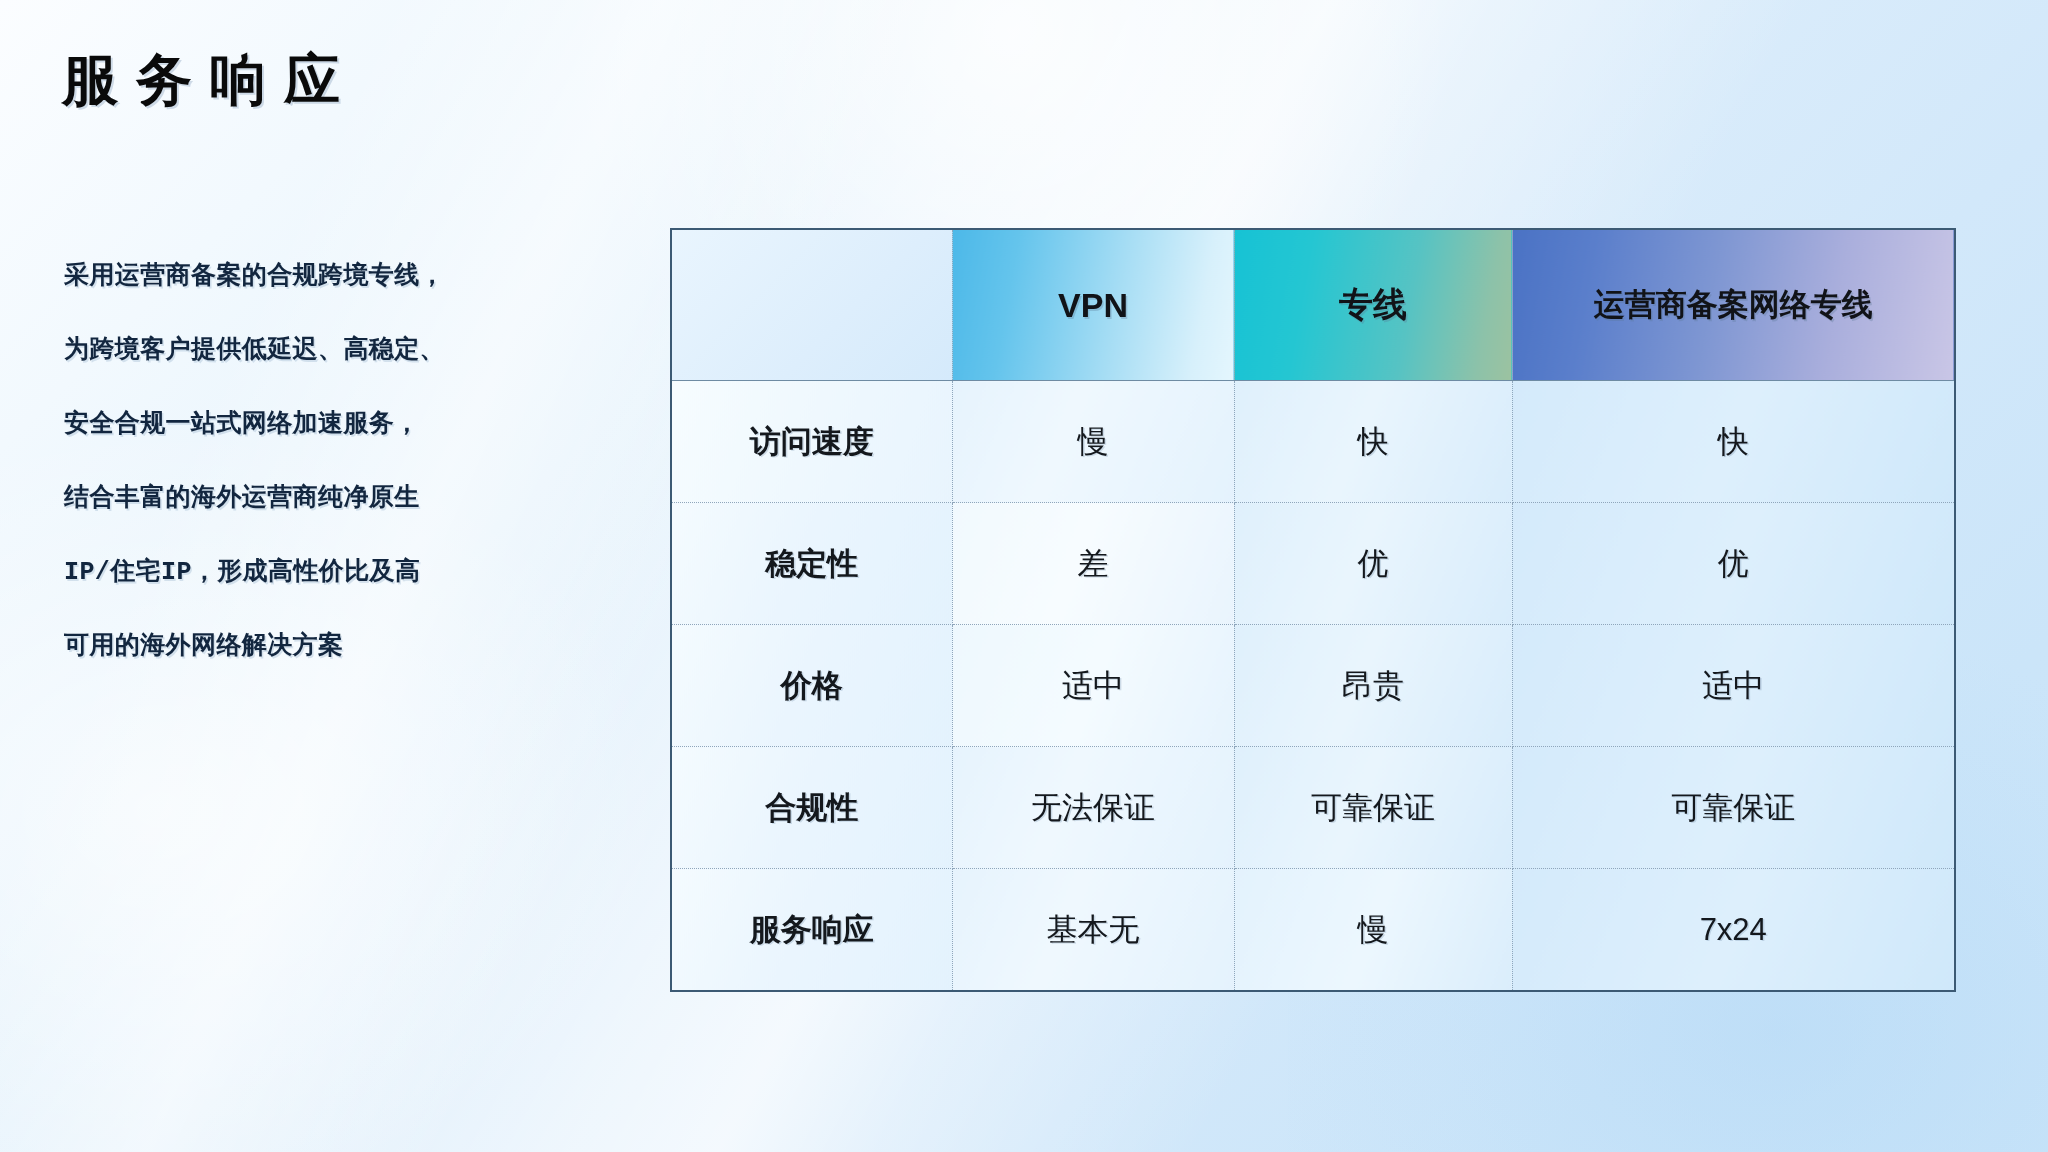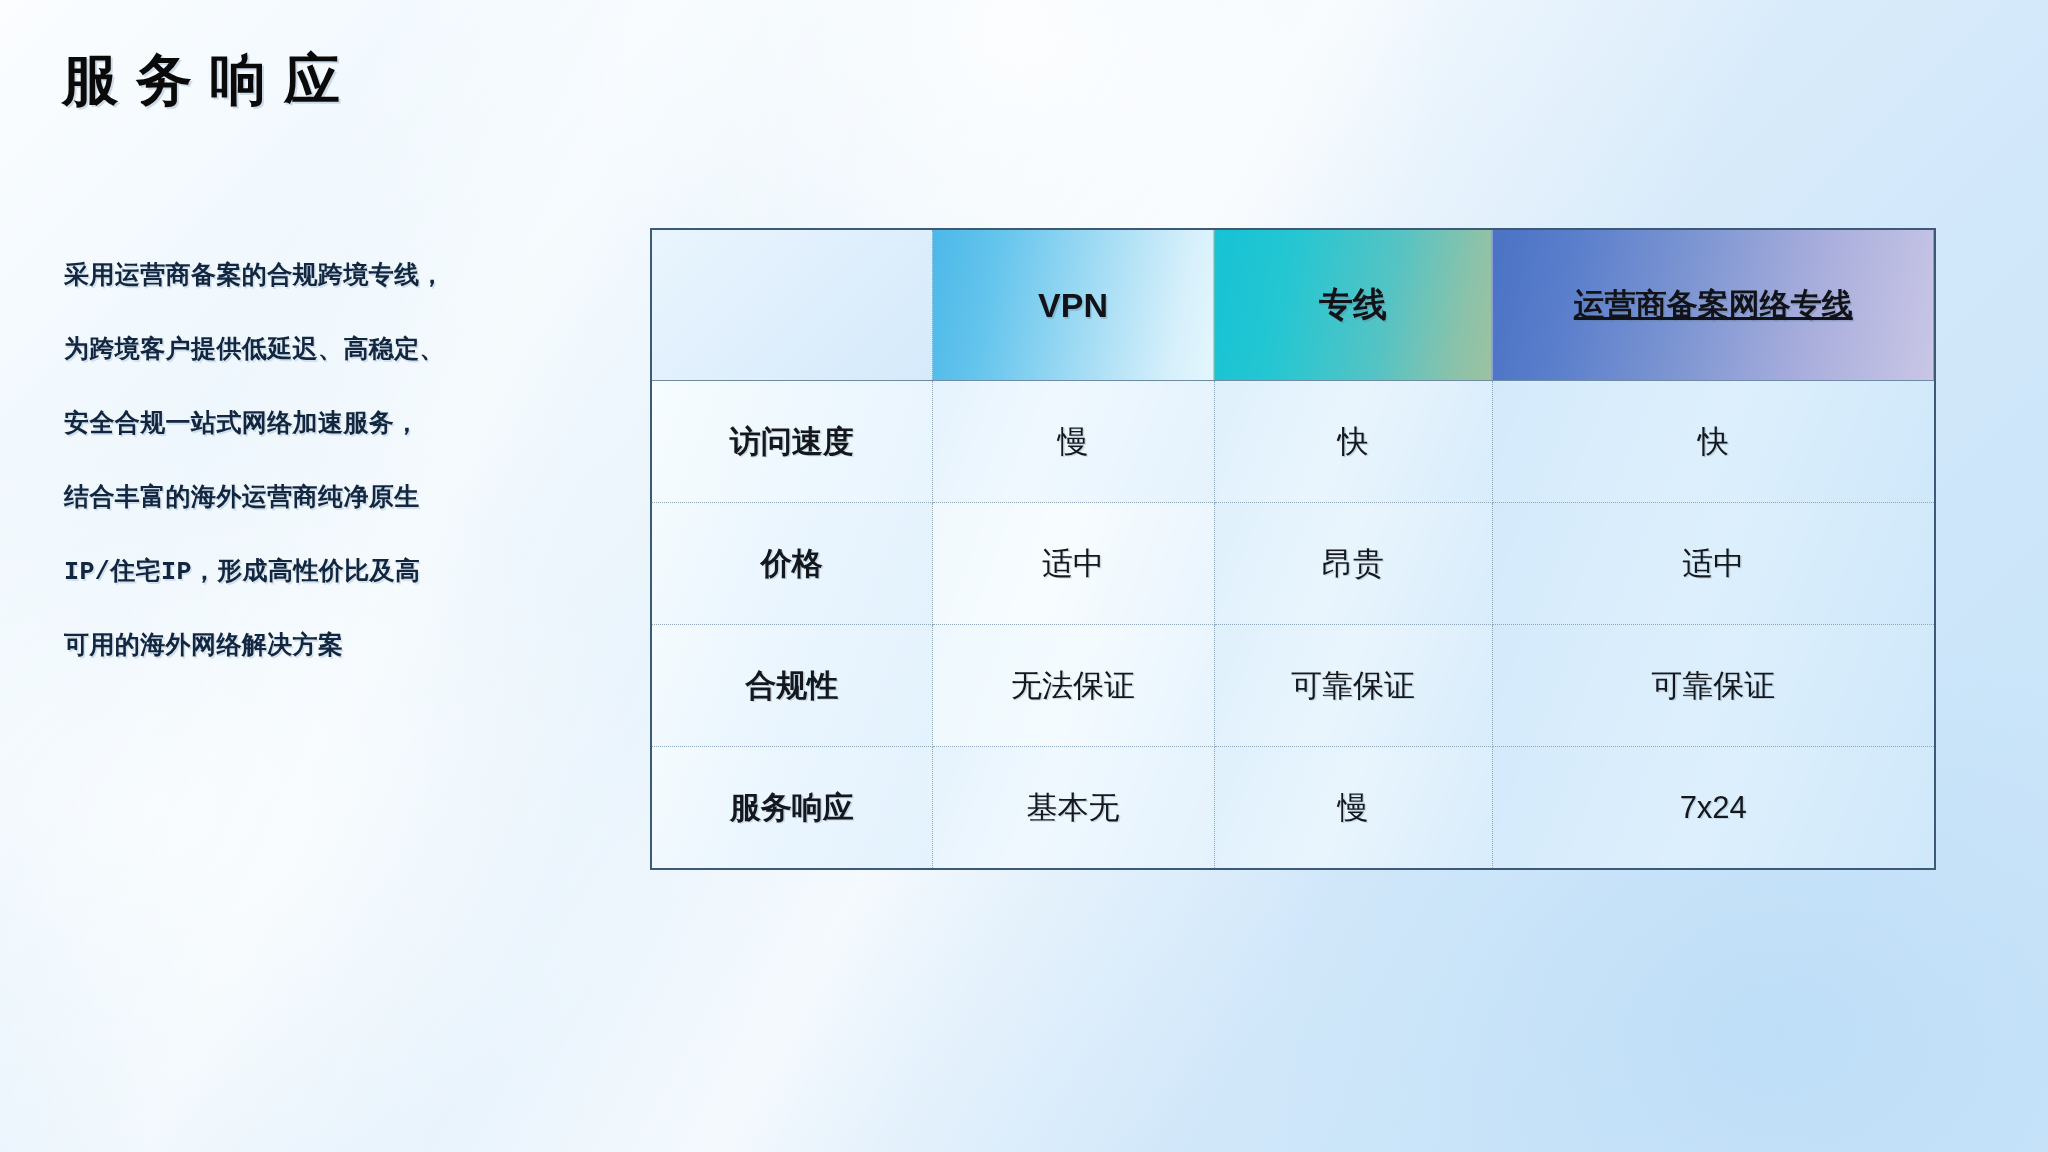--- a/index.html
+++ b/index.html
@@ -97,21 +97,21 @@
     line-height: 74px;
     letter-spacing: 0.4px;
     white-space: nowrap;
     text-shadow: 1.5px 1.5px 0 rgba(140,170,200,0.30);
     font-family: Liberation Mono, monospace;
   }
 
   
   #compare-table {
     position: absolute;
-    left: 652px;
+    left: 672px;
     top: 230px;
     width: 1282px;
     border-collapse: collapse;
     table-layout: fixed;
     box-shadow: 0 0 0 2px #3c5a74;
     padding-left: 46px;
   }
   #compare-table td, #compare-table th {
     padding: 0;
     margin: 0;
@@ -143,21 +143,20 @@
   }
   th.h-vpn {
     background: linear-gradient(100deg, #4cb8e8 0%, #64c4ec 22%, #a6ddf4 58%, #d7f0fb 86%, #e4f6fd 100%);
   }
   th.h-line {
     background: linear-gradient(100deg, #16c2d4 0%, #24c6d2 26%, #56c3c3 62%, #8cc2a9 88%, #9cc2a0 100%);
   }
   th.h-operator {
     background: linear-gradient(100deg, #4a72c4 0%, #5a7ecb 18%, #7e96d2 45%, #a9aedc 72%, #c9c6e6 100%);
     font-size: 31px;
-    text-decoration: underline;
   }
 
   
   tbody td {
     height: 121px;
     font-size: 31px;
     color: #14181d;
     text-shadow: 1.4px 1.4px 0 rgba(110,140,170,0.28);
   }
   tbody td.label-cell {
@@ -210,20 +209,26 @@
       </tr>
     </thead>
     <tbody>
       <tr>
         <td class="col-0 label-cell">访问速度</td>
         <td class="col-1">慢</td>
         <td class="col-2">快</td>
         <td class="col-3">快</td>
       </tr>
       <tr>
+        <td class="col-0 label-cell">稳定性</td>
+        <td class="col-1">差</td>
+        <td class="col-2">优</td>
+        <td class="col-3">优</td>
+      </tr>
+      <tr>
         <td class="col-0 label-cell">价格</td>
         <td class="col-1">适中</td>
         <td class="col-2">昂贵</td>
         <td class="col-3">适中</td>
       </tr>
       <tr>
         <td class="col-0 label-cell">合规性</td>
         <td class="col-1">无法保证</td>
         <td class="col-2">可靠保证</td>
         <td class="col-3">可靠保证</td>

